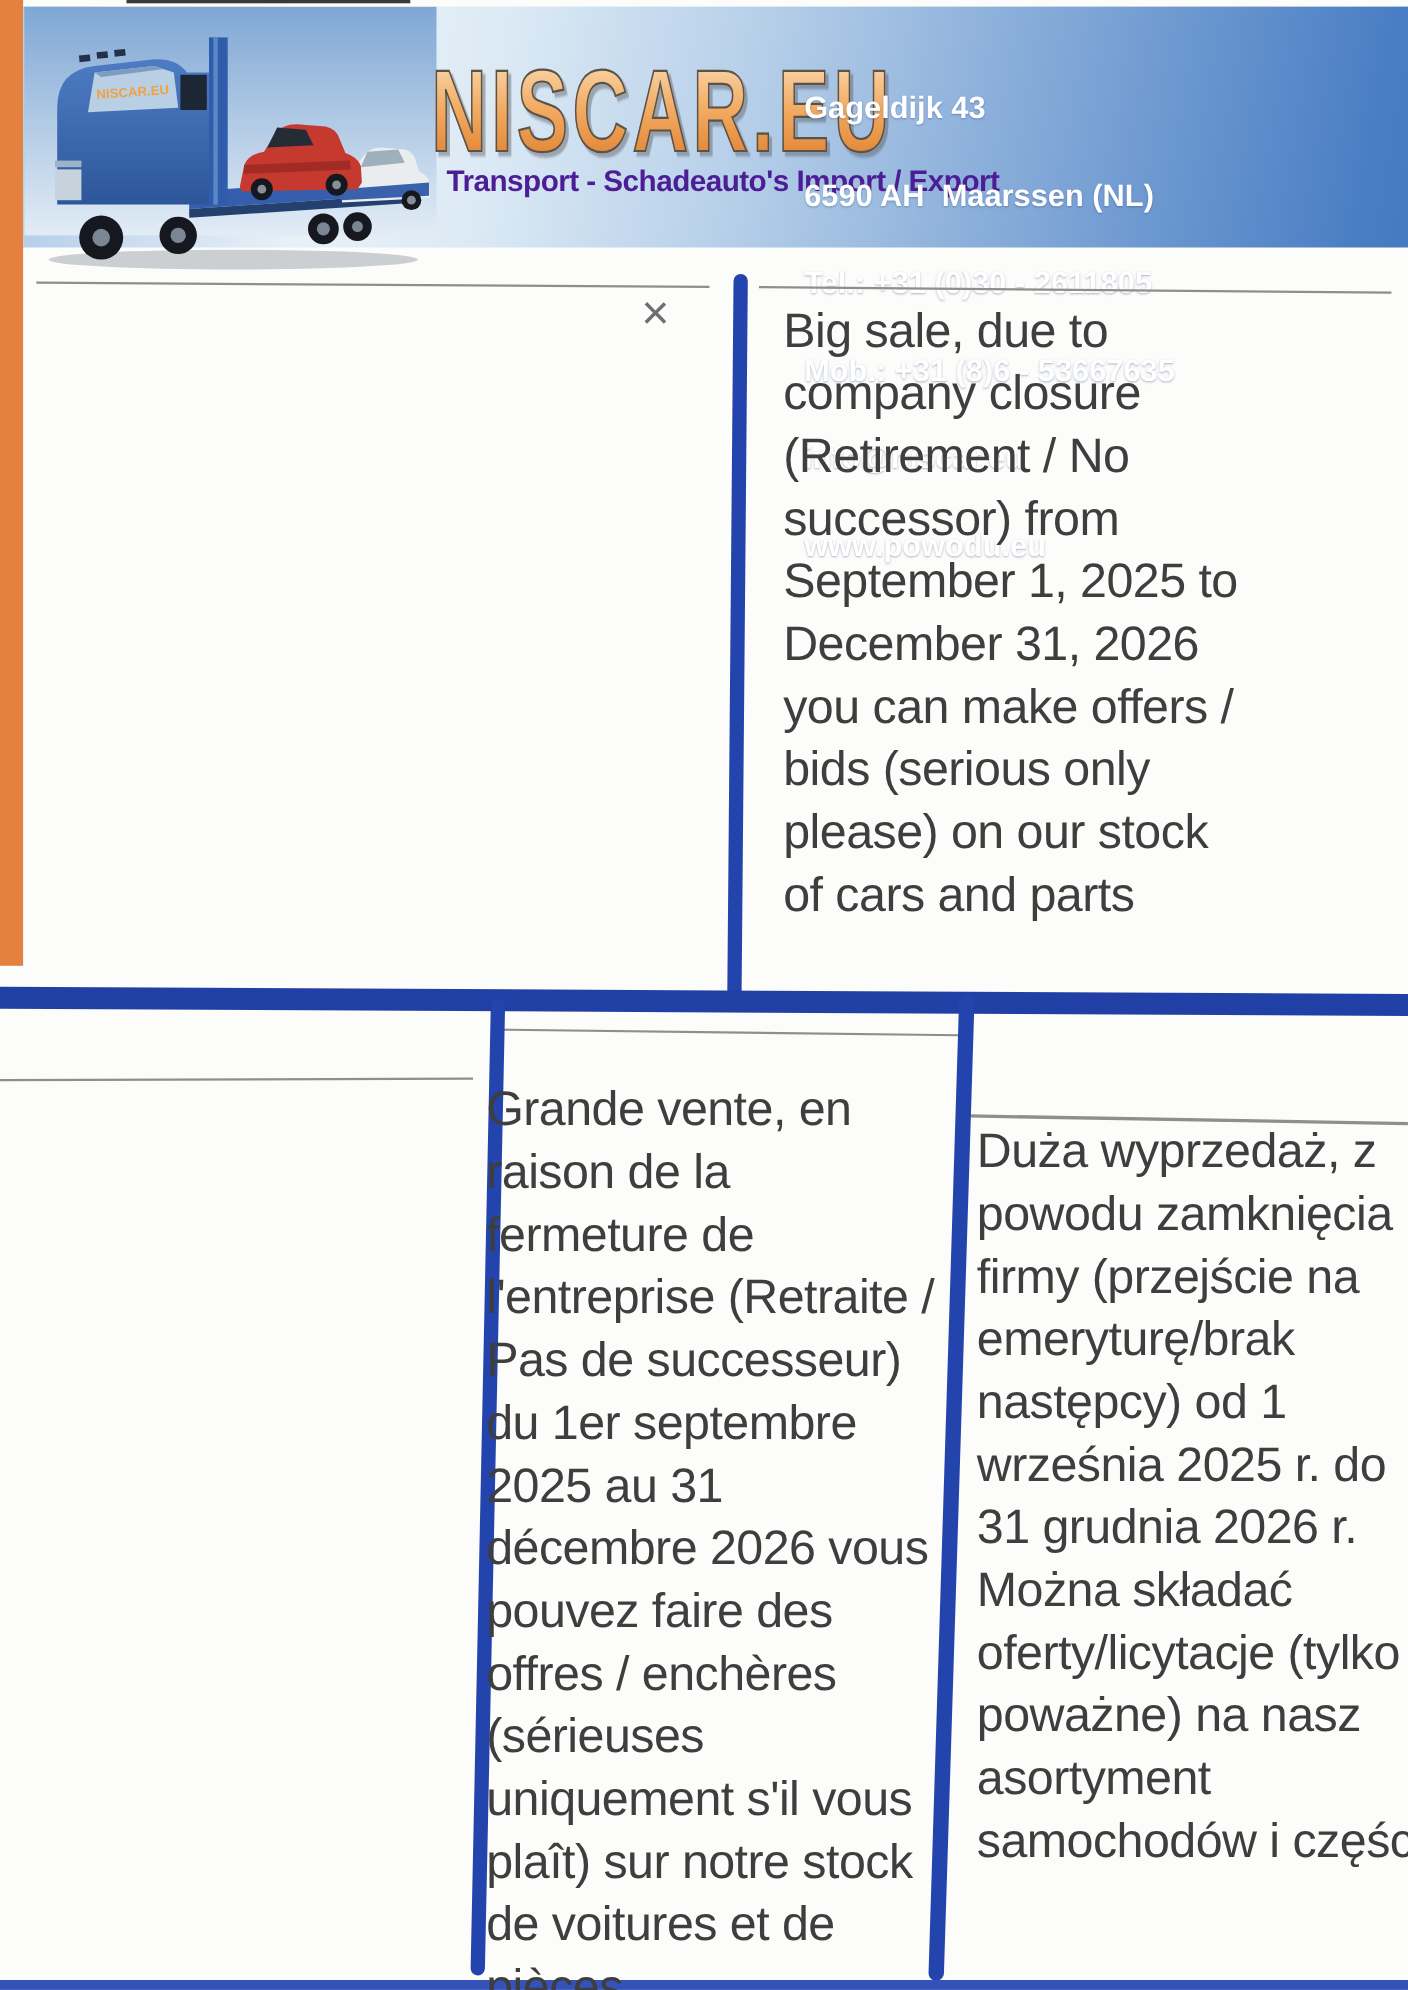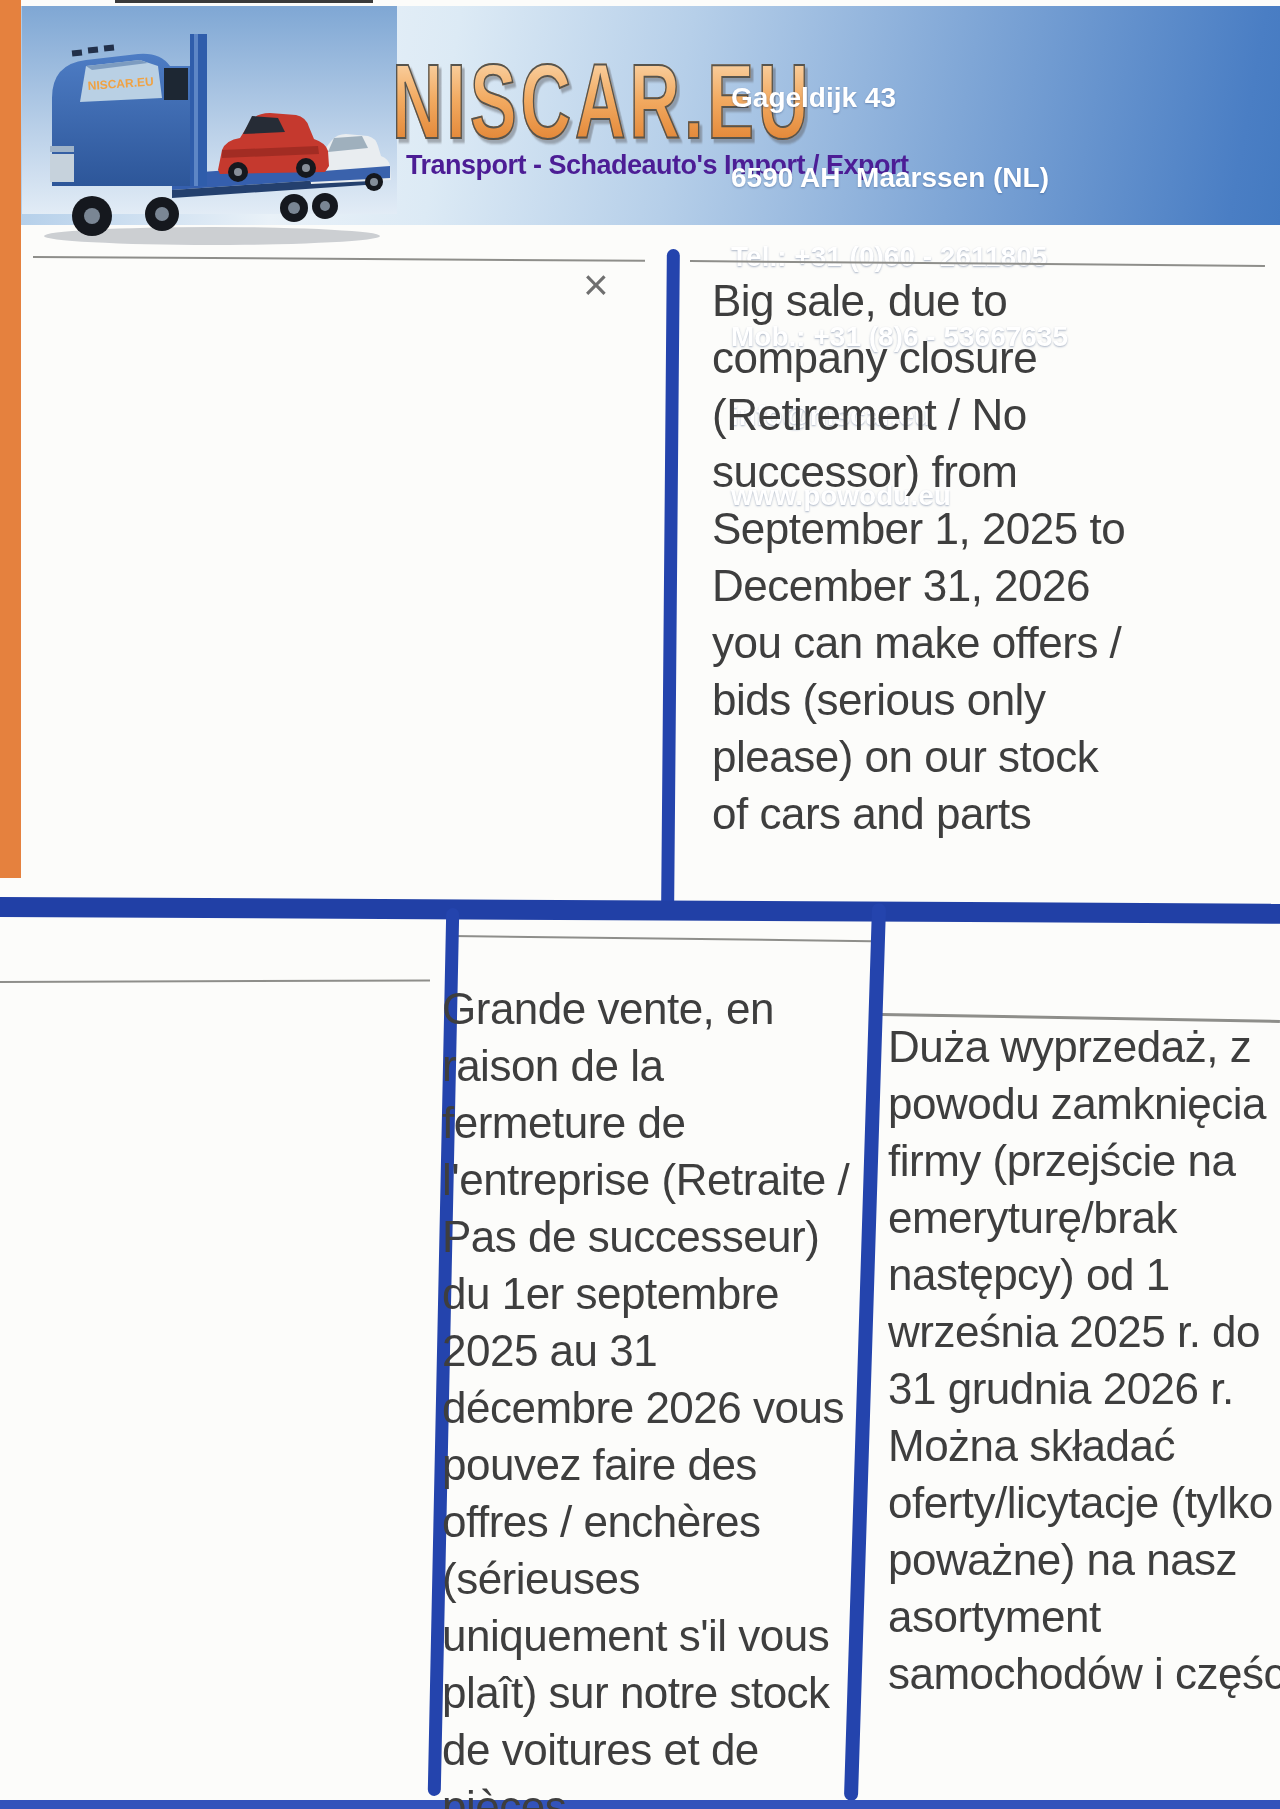--- a/index.html
+++ b/index.html
@@ -121,21 +121,21 @@
   </div>
 
   <div class="top-edge-line"></div>
 
   <div class="logo">NISCAR.EU</div>
   <div class="tagline">Transport - Schadeauto's Import / Export</div>
 
   <div class="contact">
     <div>Gageldijk 43</div>
     <div>6590 AH  Maarssen (NL)</div>
-    <div>Tel.: +31 (0)60 - 2611805</div>
+    <div>Tel.: +31 (0)30 - 2611805</div>
     <div>Mob.: +31 (8)6 - 53667635</div>
     <div>info@niscar.eu</div>
     <div>www.powodu.eu</div>
   </div>
 
   <div class="scanline" style="left:33px;top:256px;width:612px;transform:rotate(.35deg);"></div>
   <div class="scanline" style="left:690px;top:260px;width:575px;transform:rotate(.5deg);"></div>
   <div class="scanline" style="left:0;top:981px;width:430px;transform:rotate(-.2deg);"></div>
   <div class="scanline" style="left:452px;top:935px;width:420px;transform:rotate(.7deg);"></div>
   <div class="scanline" style="left:882px;top:1013px;width:398px;height:3px;transform:rotate(1deg);"></div>

